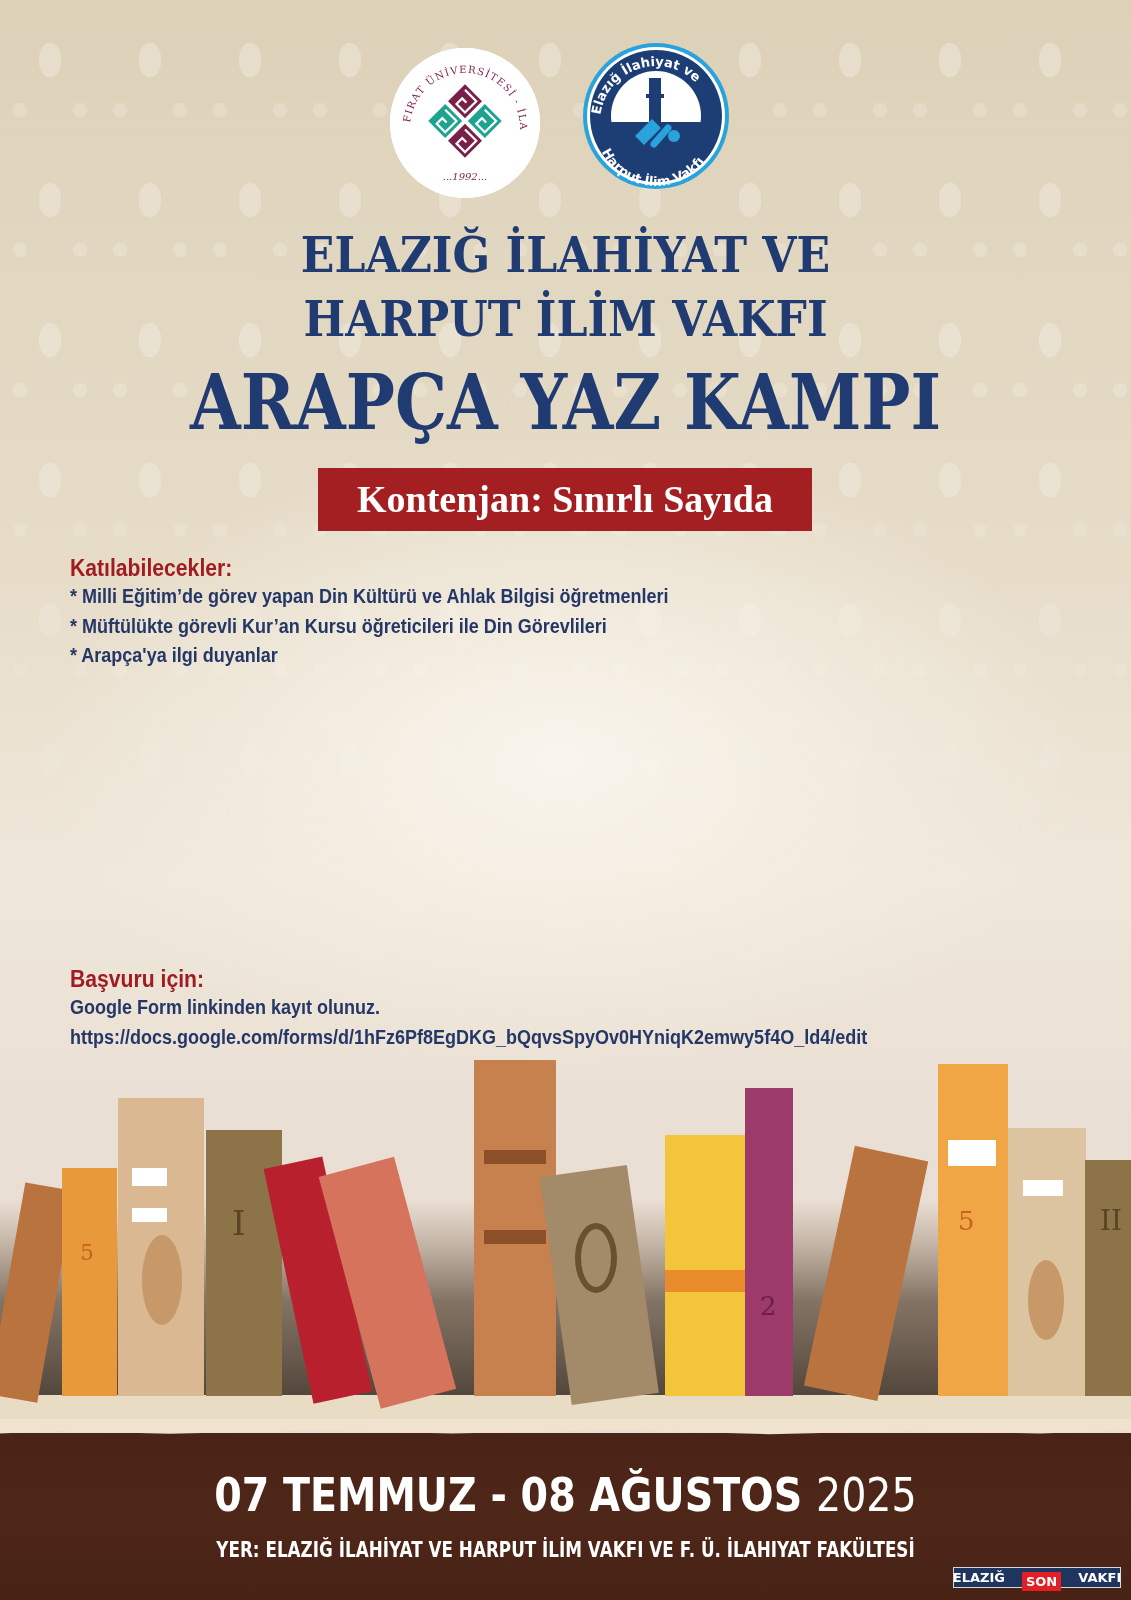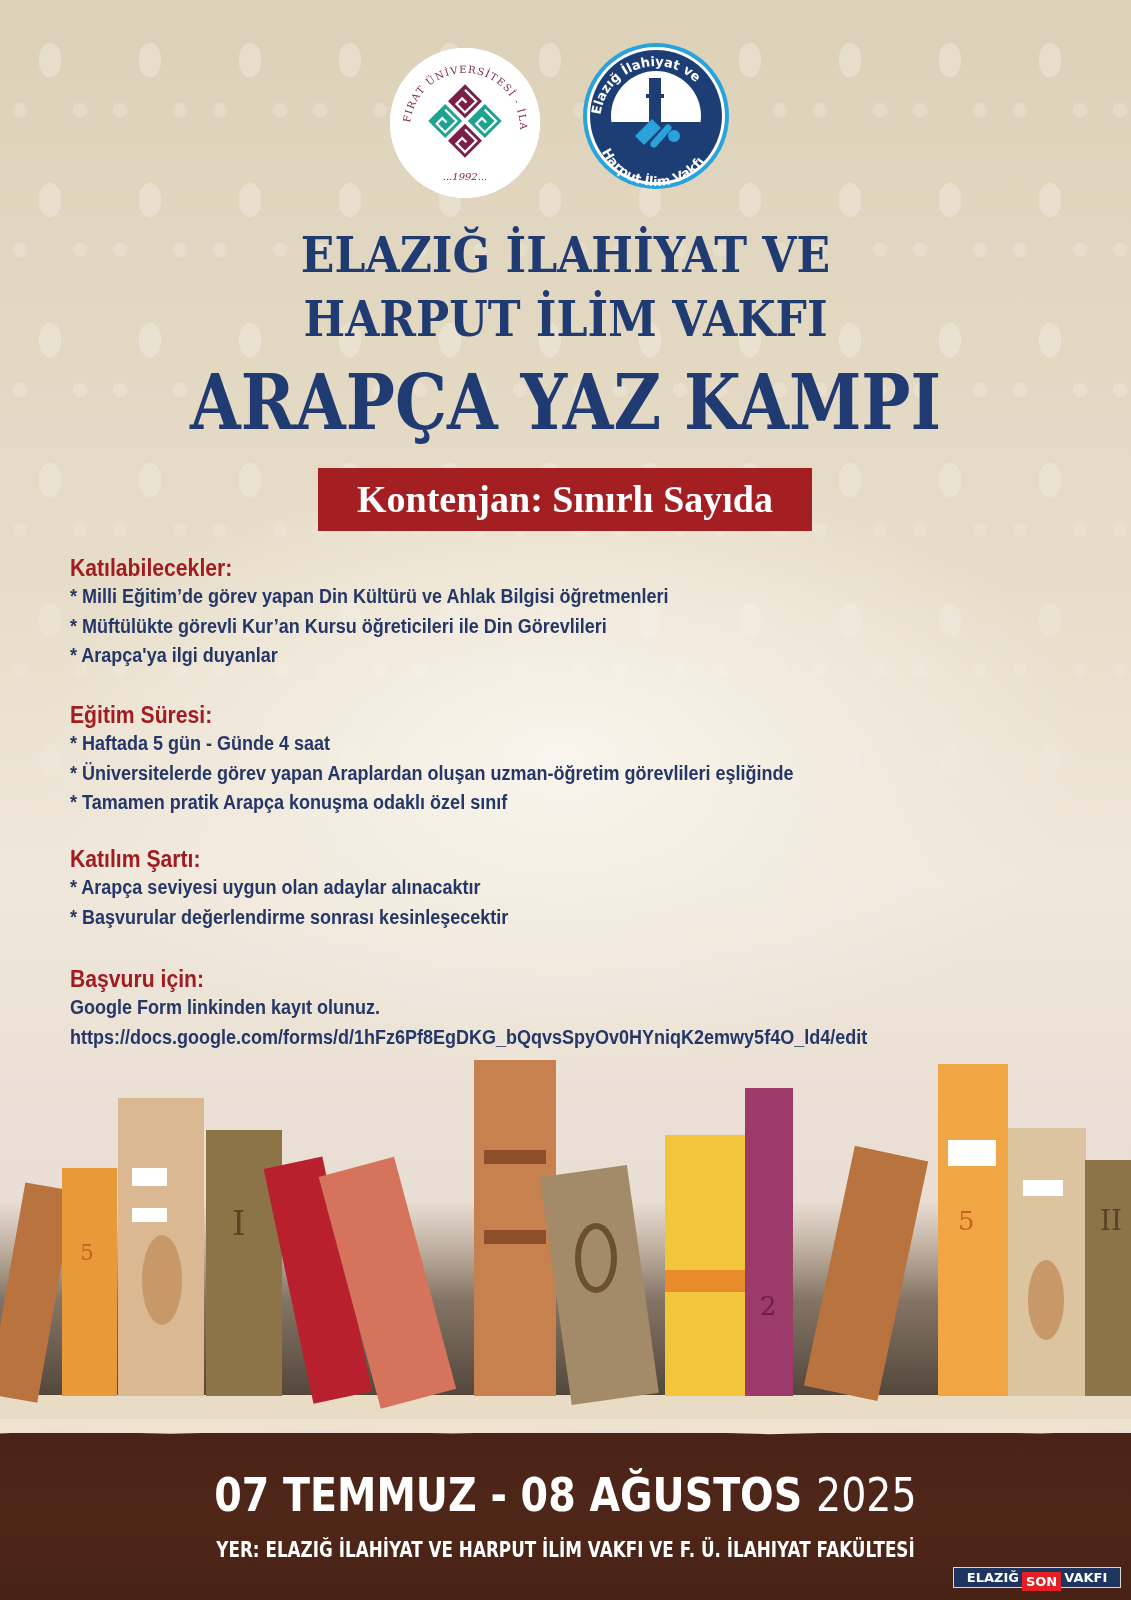--- a/index.html
+++ b/index.html
@@ -85,21 +85,21 @@
   .venue {
     position:absolute; left:0; top:1538px; width:1131px; text-align:center;
     color:#fff; font-family:"DejaVu Sans", sans-serif; font-weight:bold; font-size:21px;
     transform:scaleX(0.8);
   }
   .brand {
     position:absolute; left:953px; top:1567px; width:168px; height:21px;
     background:#1e3560; border:1px solid #d8d8d8;
     display:flex; align-items:center; justify-content:center;
     font-family:"DejaVu Sans", sans-serif; font-weight:bold; font-size:13px; color:#fff;
-    gap:3px;
+    gap:17px;
   }
   .brand .son { background:#e31e24; padding:0 4px; line-height:19px;margin-top:8px; }
 </style>
 </head>
 <body>
 
 <div class="poster">
   <div class="damask"></div>
 
   <div class="logo logo-firat">
@@ -157,32 +157,21 @@
 
   <div class="quota">Kontenjan: Sınırlı Sayıda</div>
 
   <div class="section s1">
     <div class="sec-h">Katılabilecekler:</div>
     <div class="sec-item">* Milli Eğitim’de görev yapan Din Kültürü ve Ahlak Bilgisi öğretmenleri</div>
     <div class="sec-item">* Müftülükte görevli Kur’an Kursu öğreticileri ile Din Görevlileri</div>
     <div class="sec-item">* Arapça'ya ilgi duyanlar</div>
   </div>
 
-  <div class="section s2">
-    <div class="sec-h">Eğitim Süresi:</div>
-    <div class="sec-item">* Haftada 5 gün  -  Günde 4 saat</div>
-    <div class="sec-item">*  Üniversitelerde görev yapan Araplardan oluşan uzman-öğretim görevlileri eşliğinde</div>
-    <div class="sec-item">* Tamamen pratik Arapça konuşma odaklı özel sınıf</div>
-  </div>
-
-  <div class="section s3">
-    <div class="sec-h">Katılım Şartı:</div>
-    <div class="sec-item">* Arapça seviyesi uygun olan adaylar alınacaktır</div>
-    <div class="sec-item">* Başvurular değerlendirme sonrası kesinleşecektir</div>
-  </div>
+
 
   <div class="section s4">
     <div class="sec-h">Başvuru için:</div>
     <div class="sec-item">Google Form linkinden kayıt olunuz.</div>
     <div class="sec-item">https://docs.google.com/forms/d/1hFz6Pf8EgDKG_bQqvsSpyOv0HYniqK2emwy5f4O_ld4/edit</div>
   </div>
 
   <div class="books">
     <svg viewBox="0 0 1131 380" preserveAspectRatio="none">
       <defs>

